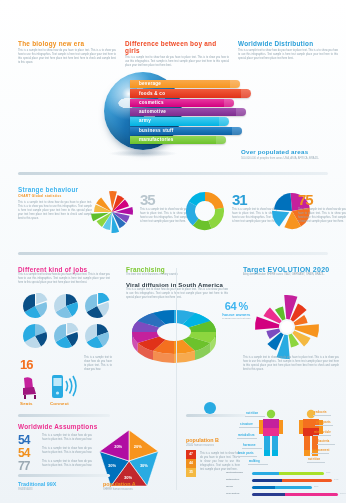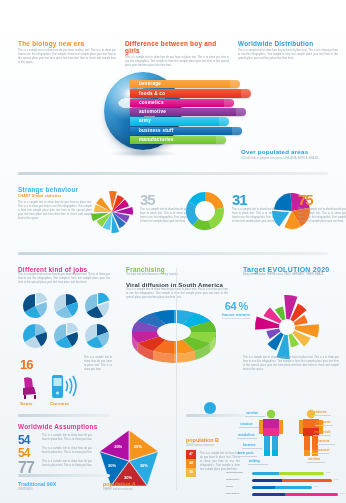--- a/index.html
+++ b/index.html
@@ -355,21 +355,21 @@
   <div id="assume" style="position:absolute;left:18px;top:434px;width:76px;">
       <div style="position: relative; height: 13px; text-decoration: underline;">
         <div class="bignum" style="position: absolute; left: 0px; top: 0px; font-size: 12px; color: rgb(42, 111, 189);">54</div>
         <div class="lorem" style="position: absolute; left: 24px; top: 0px; width: 50px;">This is a sample text to show how do you have to place text. This is to show you how.</div>
       </div>
       <div style="position: relative; height: 13px;">
         <div class="bignum" style="position: absolute; left: 0px; top: 0px; font-size: 12px; color: rgb(240, 144, 30);">54</div>
         <div class="lorem" style="position: absolute; left: 24px; top: 0px; width: 50px;">This is a sample text to show how do you have to place text. This is to show you how.</div>
       </div>
       <div style="position: relative; height: 13px;">
-        <div class="bignum" style="position: absolute; left: 0px; top: 0px; font-size: 16px; color: rgb(154, 169, 179);">77</div>
+        <div class="bignum" style="position: absolute; left: 0px; top: 0px; font-size: 12px; color: rgb(154, 169, 179);">77</div>
         <div class="lorem" style="position: absolute; left: 24px; top: 0px; width: 50px;">This is a sample text to show how do you have to place text. This is to show you how.</div>
       </div>
     </div>
 
   <svg class="pentagon" viewBox="0 0 68 64">
     <g id="penta">
         <path d="M34,33 L34,2 L63.48275200514976,23.42047317437663 Z" fill="#f7941e" stroke="#ffffff" stroke-width="0.6"></path>
         <path d="M34,33 L63.48275200514976,23.42047317437663 L52.22134282106667,58.079526825623375 Z" fill="#29abe2" stroke="#ffffff" stroke-width="0.6"></path>
         <path d="M34,33 L52.22134282106667,58.079526825623375 L15.778657178933337,58.079526825623375 Z" fill="#c1272d" stroke="#ffffff" stroke-width="0.6"></path>
         <path d="M34,33 L15.778657178933337,58.079526825623375 L4.517247994850241,23.42047317437662 Z" fill="#0071bc" stroke="#ffffff" stroke-width="0.6"></path>

